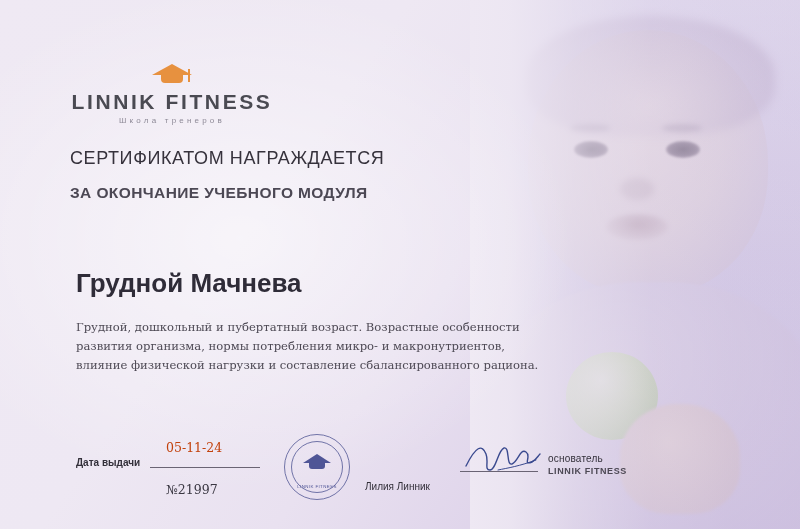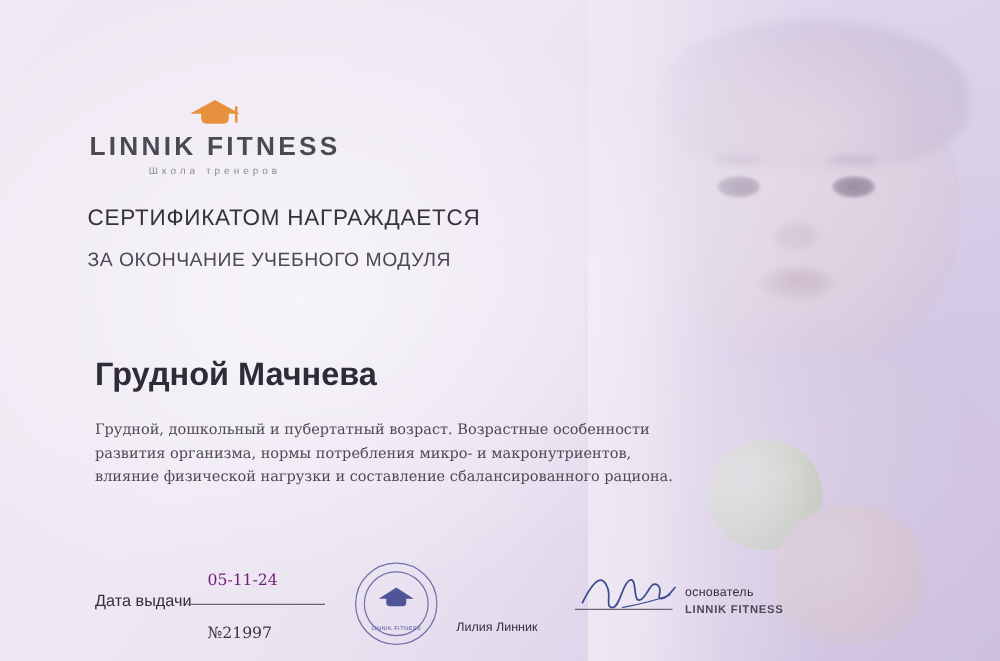--- a/index.html
+++ b/index.html
@@ -141,21 +141,20 @@
   .photo .tint {
     position: absolute;
     inset: 0;
     background: linear-gradient(180deg, rgba(224,214,238,0.45) 0%, rgba(212,198,230,0.35) 50%, rgba(205,190,226,0.5) 100%);
   }
 
   
   .content {
     position: absolute;
     inset: 0;
-    margin-top: 16px;
   }
 
   
   .logo {
     position: absolute;
     left: 62px;
     top: 62px;
     width: 220px;
     text-align: center;
   }
@@ -207,21 +206,21 @@
     font-size: 18px;
     font-weight: normal;
     letter-spacing: 0.6px;
     color: #36323c;
   }
   .h2 {
     position: absolute;
     left: 70px;
     top: 184px;
     font-size: 15.5px;
-    font-weight: normal;
+    font-weight: bold;
     letter-spacing: 0.4px;
     color: #4c4854;
   }
   .module {
     position: absolute;
     left: 76px;
     top: 219px;
     font-size: 15.5px;
     font-weight: bold;
     letter-spacing: 0.3px;
@@ -244,30 +243,30 @@
     font-size: 11.6px;
     line-height: 1.62;
     color: #4d4954;
   }
 
   
   .issue-label {
     position: absolute;
     left: 76px;
     top: 457px;
-    font-size: 13px;
-    font-weight: normal;
+    font-size: 10px;
+    font-weight: bold;
     color: #33303a;
   }
   .issue-date {
     position: absolute;
     left: 166px;
     top: 440px;
     font-size: 12.5px;
-    color: #701a75;
+    color: #c2410c;
     font-family: "DejaVu Serif", serif;
   }
   .issue-line {
     position: absolute;
     left: 150px;
     top: 467px;
     width: 110px;
     height: 1px;
     background: #6a6474;
   }

